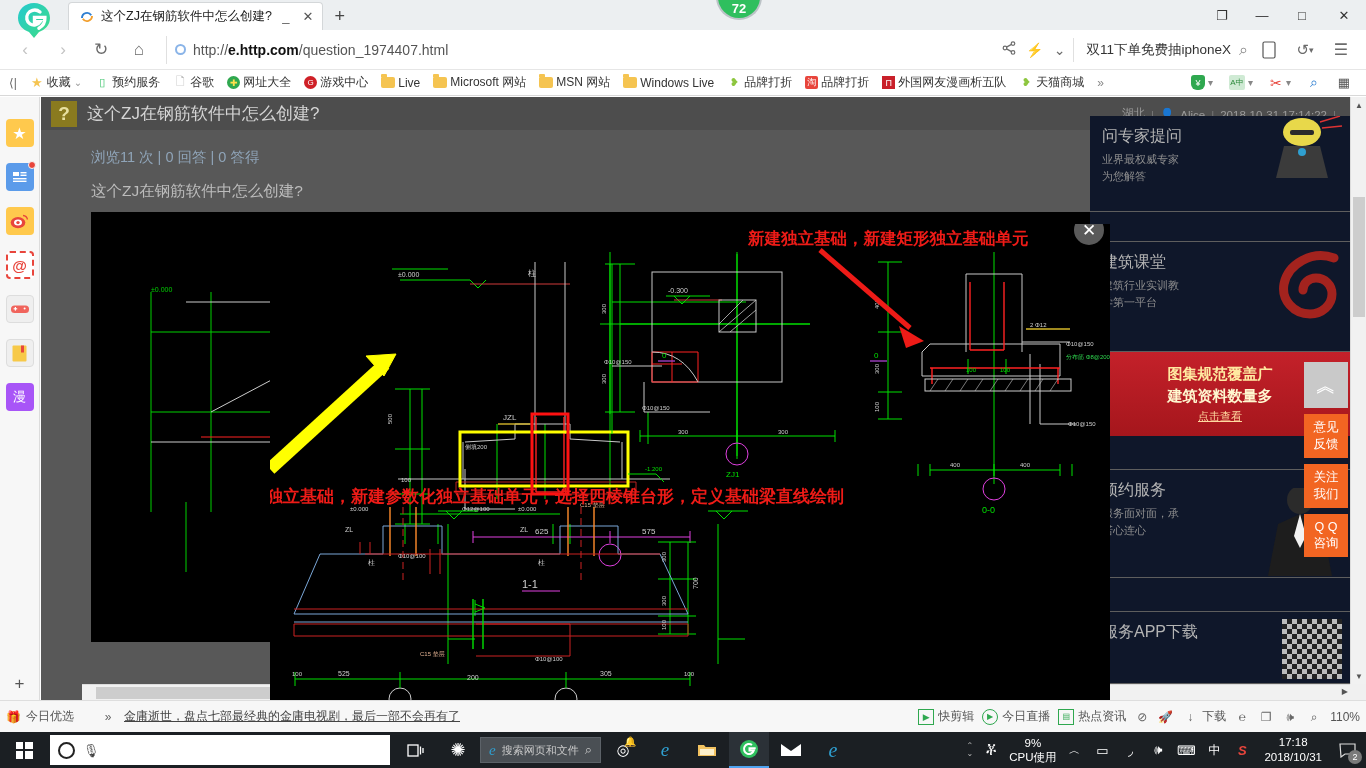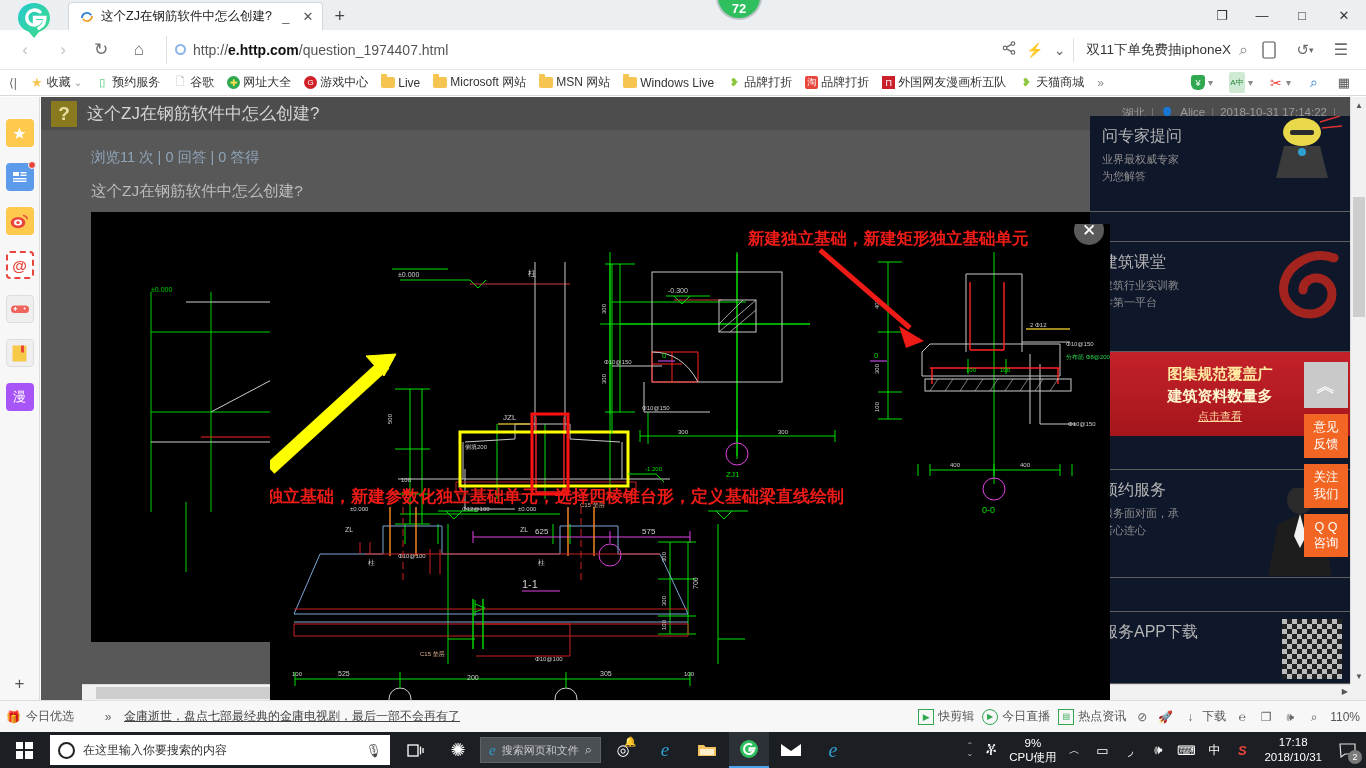--- a/index.html
+++ b/index.html
@@ -68,21 +68,21 @@
   .railicon { width:28px; height:28px; border-radius:4px; position:relative; display:flex; align-items:center; justify-content:center; font-size:14px; color:#fff; }
   .rail-add { position:absolute; bottom:6px; color:#555; font-size:17px; }
 
   .content { position:absolute; left:41px; top:0; right:0; bottom:0; background:#f0f0f0; }
   .qhead {
     position:absolute; left:0; top:0; right:16px; height:33px; background:#4d4d4d;
     display:flex; align-items:center; padding:0 14px 0 10px; gap:10px; color:#d8d8d8;
   }
   .qmark { width:26px; height:26px; background:#8a7a1f; color:#e8e0a0; font-size:19px; display:flex; align-items:center; justify-content:center; font-weight:bold;}
   .qtitle { font-size:17px; color:#d5d5d5; }
-  .qmeta { margin-left:auto; font-size:11.5px; color:#9b9b9b; display:flex; gap:6px; align-items:flex-start;}
+  .qmeta { margin-left:auto; font-size:11.5px; color:#9b9b9b; display:flex; gap:6px; align-items:flex-end;}
   .qmeta .sep { color:#777; }
 
   .qbody { position:absolute; left:0; top:33px; right:16px; bottom:0; background:#585858; }
   .qstats { padding:18px 0 0 50px; font-size:14.5px; color:#8fa4b8; }
   .qtext { padding:14px 0 10px 50px; font-size:15.5px; color:#bcbcbc; }
   .qimg { margin-left:50px; width:1020px; height:430px; background:#000; position:relative; overflow:hidden;}
 
   
   .adcol { position:absolute; right:16px; top:19px; width:260px; bottom:0; background:#0f172a; color:#9a9a9a;}
   .adcard { border-bottom:1px solid #5e5e5e; padding:10px 12px; position:relative; overflow:hidden;}
@@ -299,21 +299,21 @@
     <span>天猫商城</span>
   </span>
   <span class="bm" style="color:#888">»</span>
   <span class="spacer"></span>
   <span class="bmright">
     <span class="bm">
         <span class="bi" style="background:#2fa84f;color:#fff;border-radius:3px 3px 6px 6px;width:14px;height:15px;font-size:9px">¥</span>
         <span class="cap">▾</span>
       </span>
     <span class="bm">
-        <span class="bi" style="background:#cfead4;color:#2c8a3c;border-radius:2px;width:16px;height:21px;font-size:8px">A中</span>
+        <span class="bi" style="background:#cfead4;color:#2c8a3c;border-radius:2px;width:16px;height:15px;font-size:8px">A中</span>
         <span class="cap">▾</span>
       </span>
     <span class="bm">
         <span class="bi" style="color:#e8453c;font-size:14px">✂</span>
         <span class="cap">▾</span>
       </span>
     <span class="bm">
         <span class="bi" style="color:#2f7fd1;font-size:14px">⌕</span>
       </span>
     <span class="bm">
@@ -788,21 +788,20 @@
   <div class="startbtn">
     <span class="winlogo">
         <i></i>
         <i></i>
         <i></i>
         <i></i>
       </span>
   </div>
   <div class="tsearch">
     <span class="circ"></span>
-    <span class="txt">在这里输入你要搜索的内容</span>
     <span style="color:#444;font-size:13px">🎙</span>
   </div>
   <div class="tbicons">
     <div class="tbic">
       <svg width="18" height="15" viewBox="0 0 18 15" fill="none" stroke="#fff" stroke-width="1.3">
           <rect x="1" y="2" width="10" height="11"></rect>
           <line x1="13.5" y1="3.5" x2="13.5" y2="11.5"></line>
           <line x1="16" y1="5" x2="16" y2="10"></line>
         </svg>
     </div>

